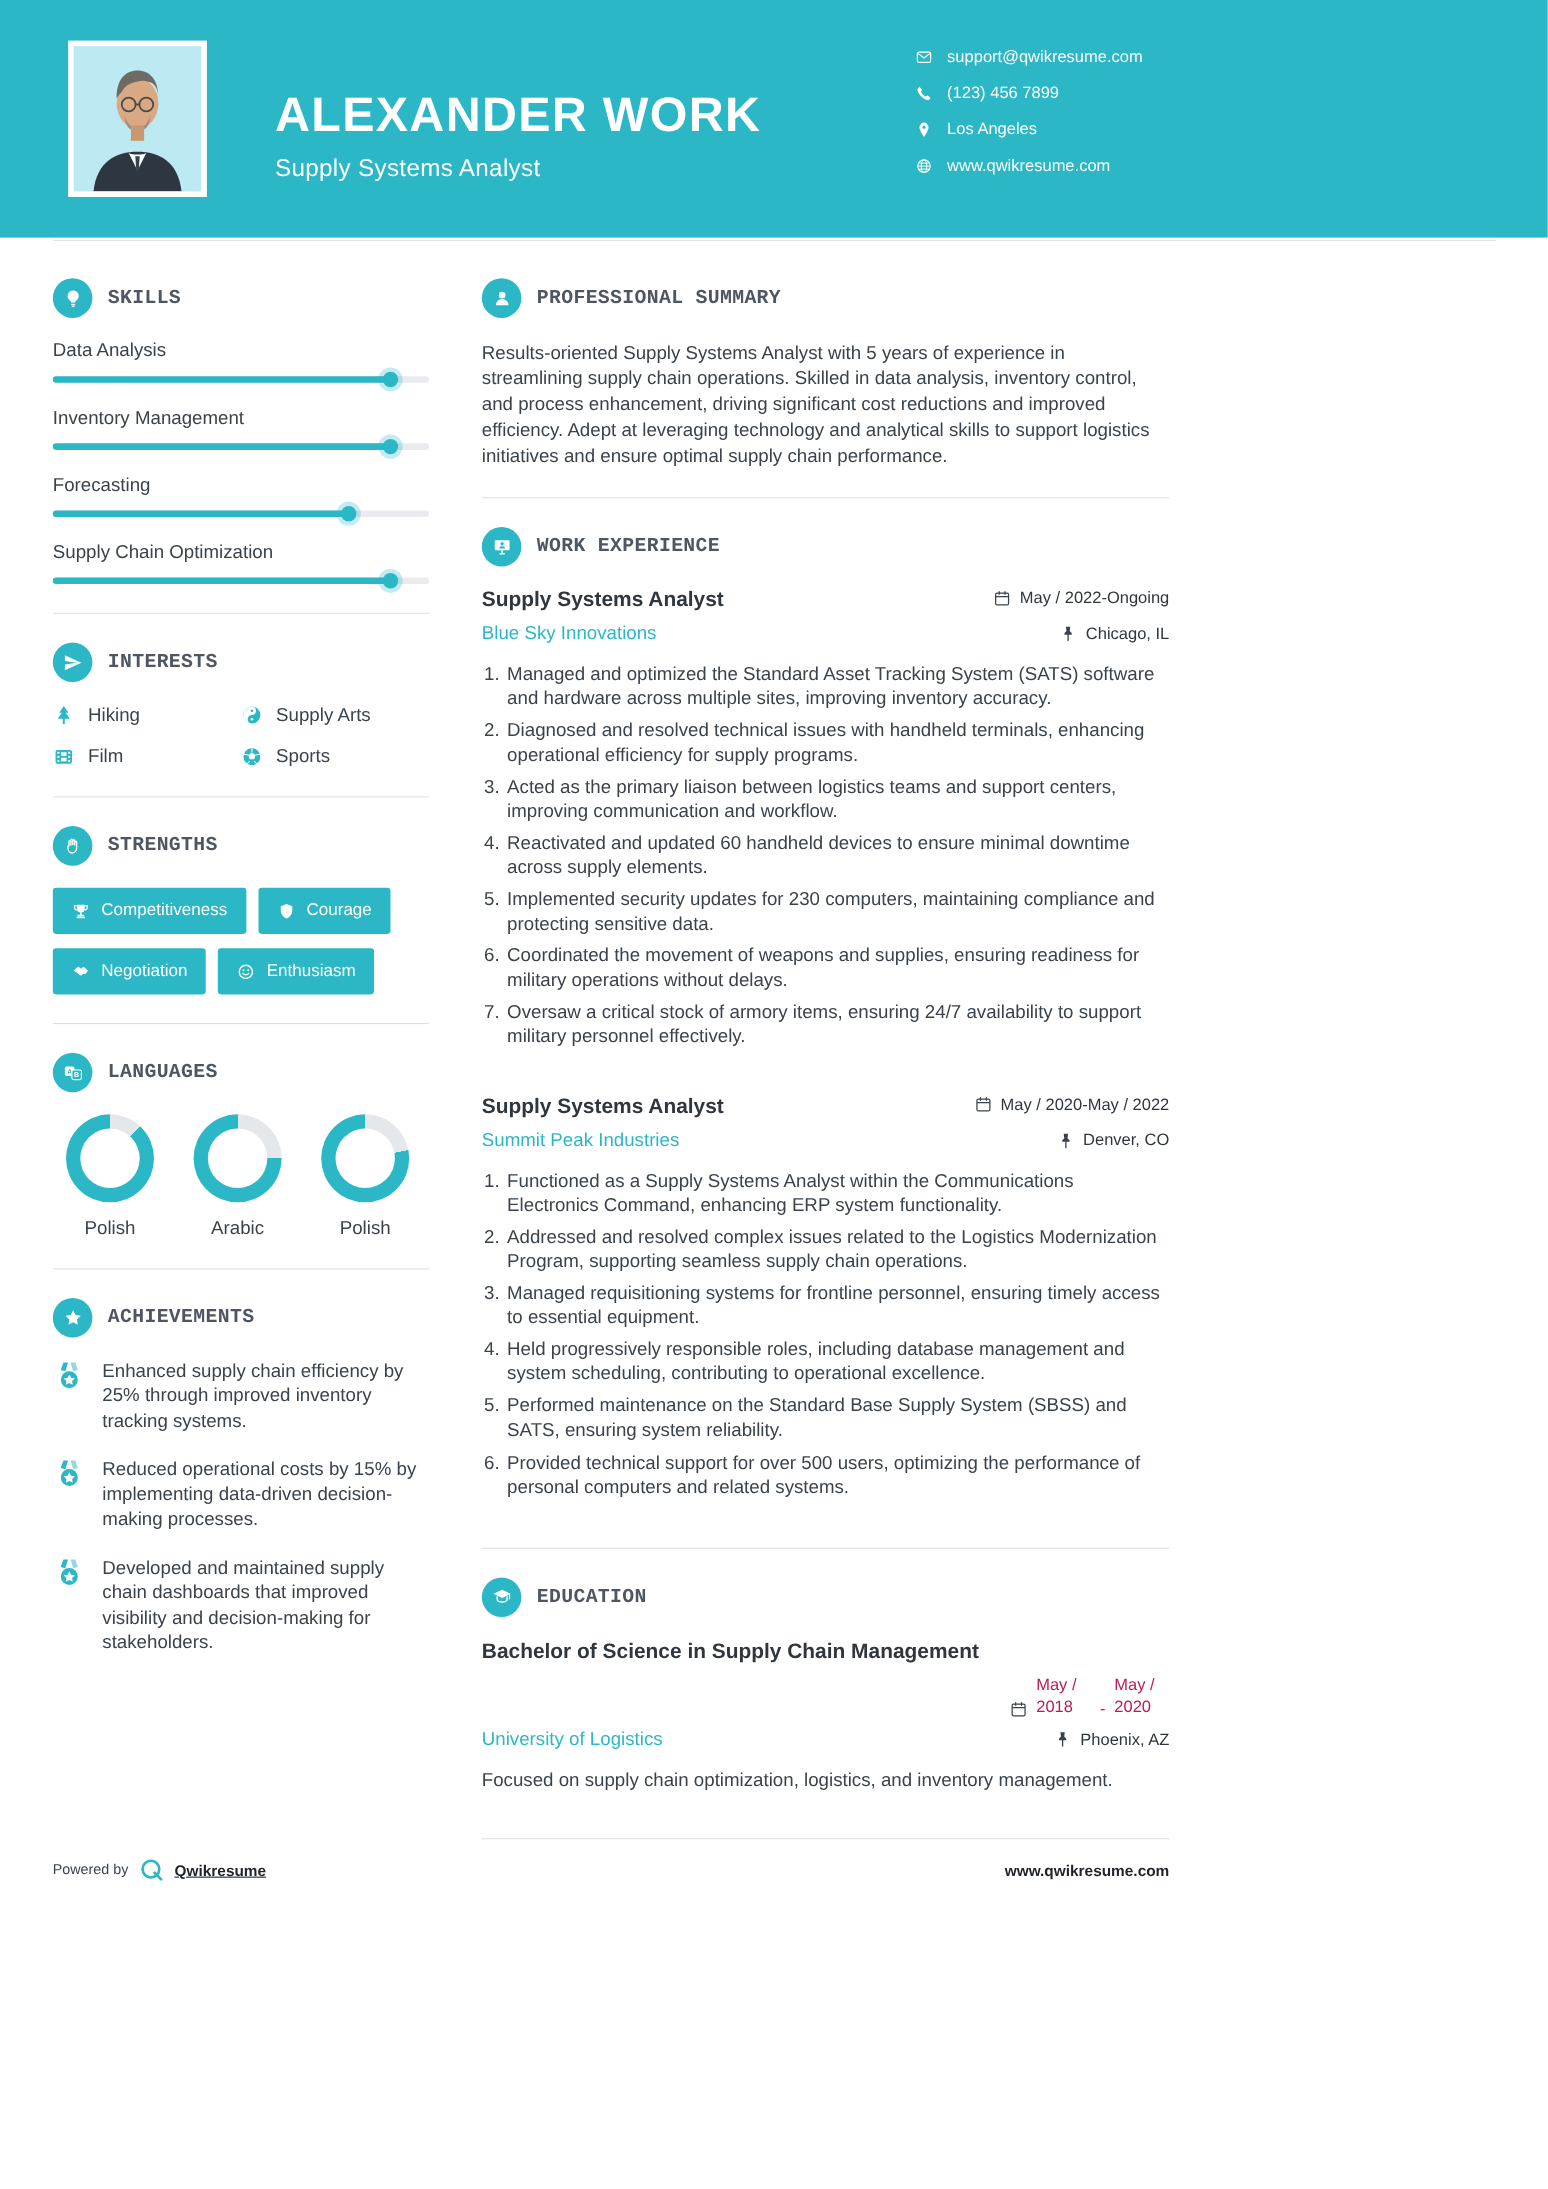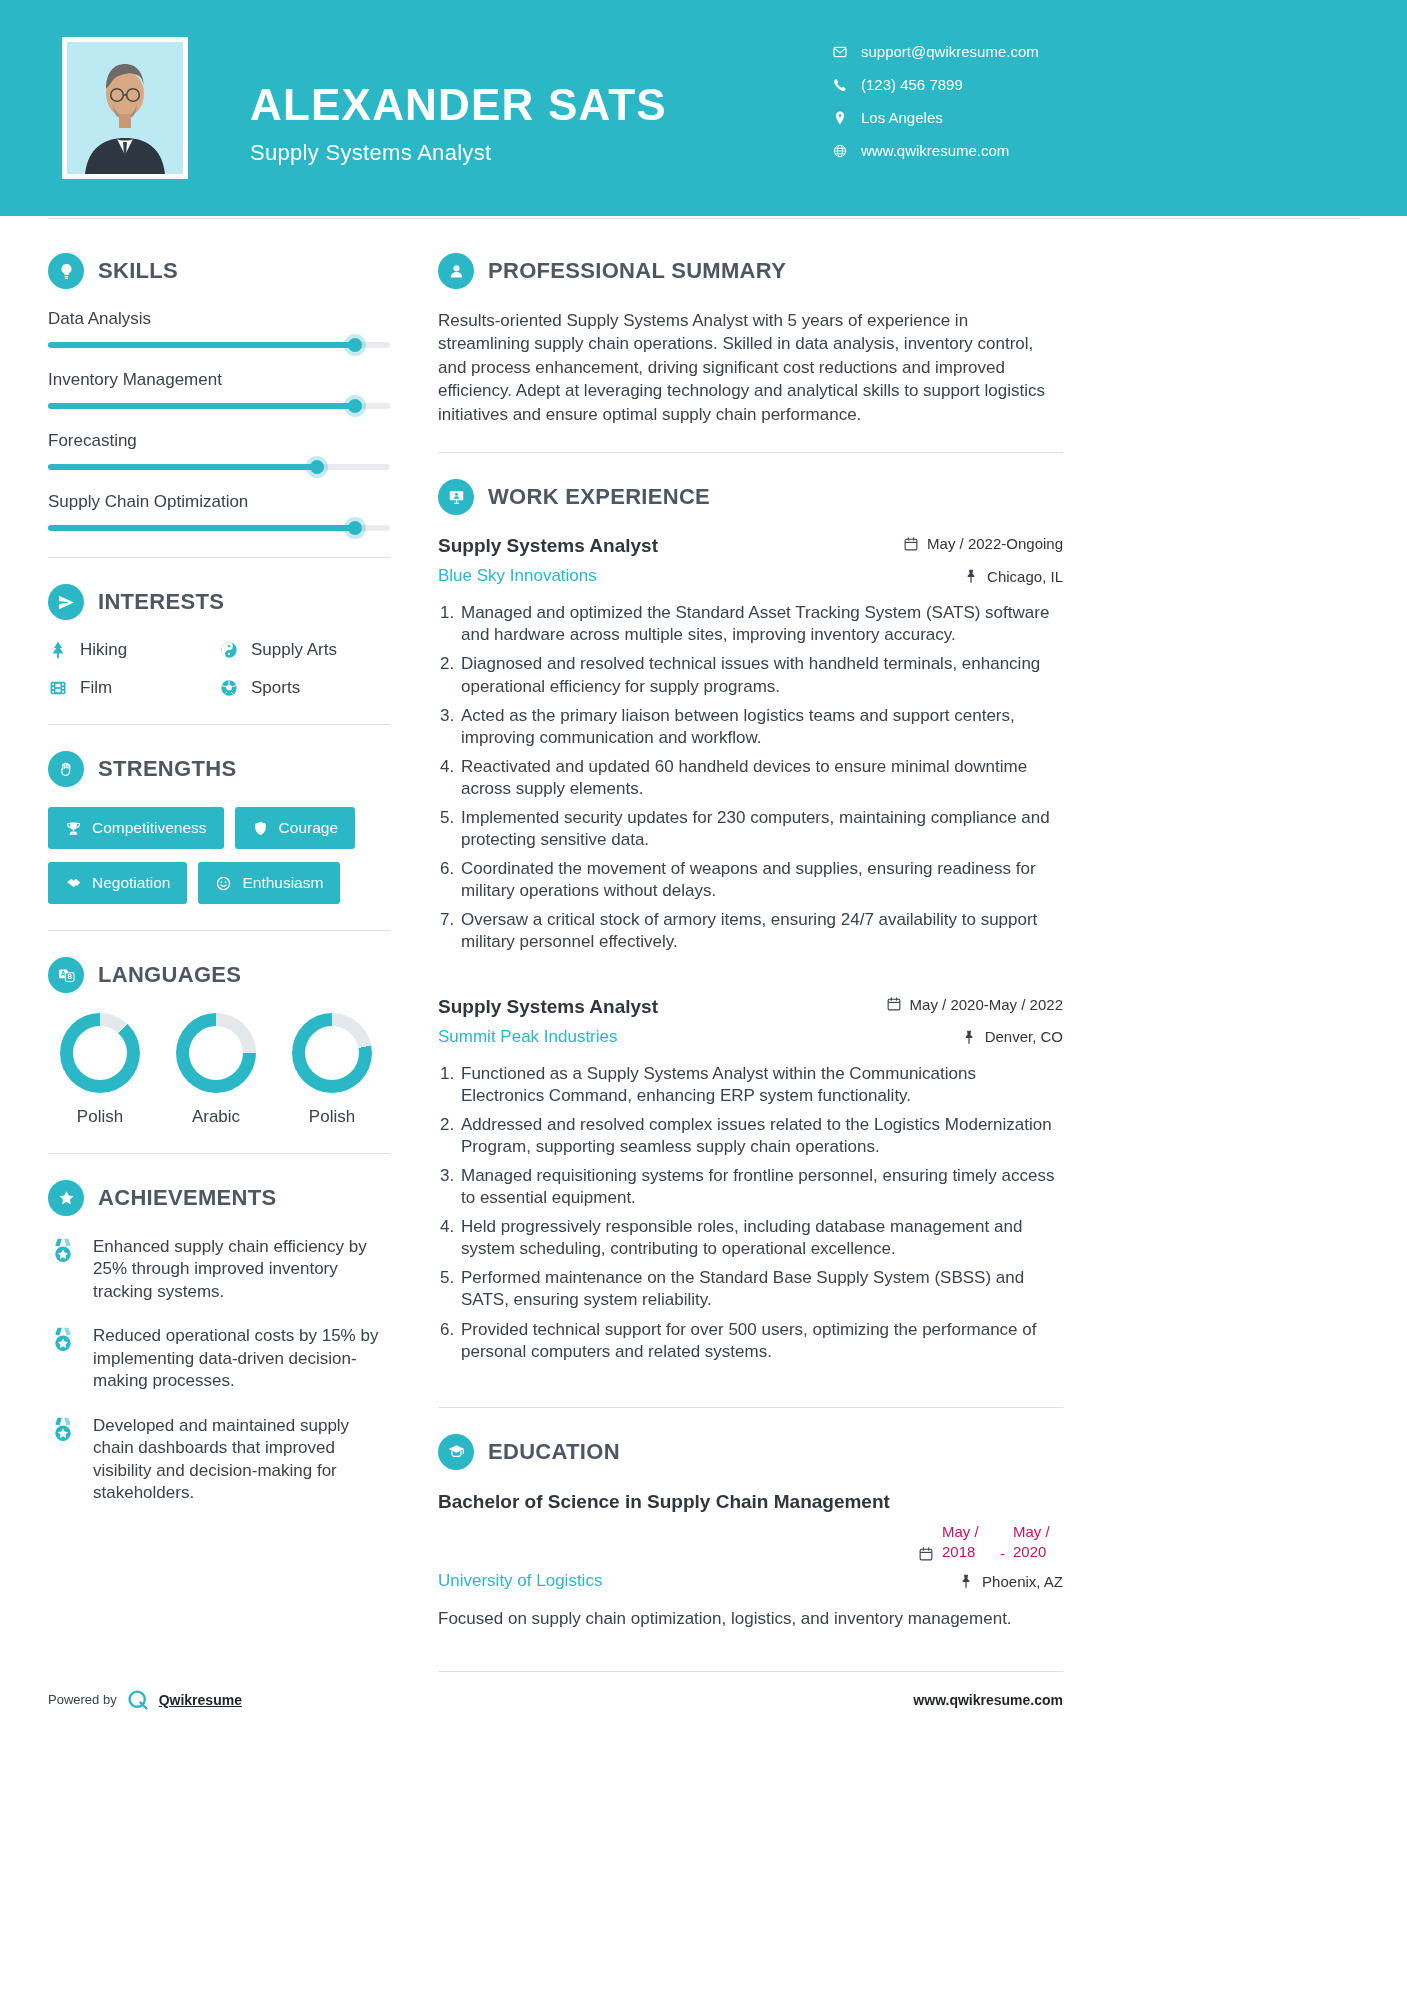--- a/index.html
+++ b/index.html
@@ -26,21 +26,21 @@
   .content{ display:flex; padding-left:48px; margin-top:34px; }
   .col-left{ width:342px; flex:0 0 342px; }
   .col-right{ width:625px; flex:0 0 625px; margin-left:48px; }
   .rule{ border-top:1px solid var(--rule); margin:26px 0; }
 
   
   .sec-head{ display:flex; align-items:center; gap:14px; margin-bottom:20px; }
   .sec-icon{ width:36px; height:36px; border-radius:50%; background:var(--accent);
              display:flex; align-items:center; justify-content:center; flex:0 0 36px; }
   .sec-icon svg{ width:19px; height:19px; }
-  .sec-title{ font-size:22px; font-weight:700; color:var(--heading); letter-spacing:.3px; }
+  .sec-title{ font-size:18px; font-weight:700; color:var(--heading); letter-spacing:.3px;font-family:Liberation Mono, monospace; }
 
   
   .skill{ margin-bottom:22px; }
   .skill-label{ font-size:17px; margin-bottom:13px; }
   .bar{ position:relative; height:6px; background:#E9EBEE; border-radius:3px; }
   .bar-fill{ position:absolute; left:0; top:0; height:6px; border-radius:3px; background:var(--accent); }
   .bar-knob{ position:absolute; top:50%; transform:translateY(-50%); width:14px; height:14px;
              border-radius:50%; background:var(--accent); box-shadow:0 0 0 4px rgba(43,183,198,.28); }
 
   
@@ -107,21 +107,21 @@
         <circle cx="66" cy="53" r="6.3" fill="none" stroke="#4A4A4A" stroke-width="1.6"></circle>
         <path d="M56.3 53h3.4" stroke="#4A4A4A" stroke-width="1.6"></path>
         <path d="M46 62c2 8 6 12 12 12s10-4 12-12c-1 9-3 15-12 15s-11-6-12-15z" fill="#8A8580" opacity="0.8"></path>
         <rect x="52" y="72" width="12" height="14" fill="#C99872"></rect>
         <path d="M18 132c3-27 20-36 40-36s37 9 40 36z" fill="#2E3641"></path>
         <path d="M50 97l8 16 8-16c-3 2-13 2-16 0z" fill="#fff"></path>
         <path d="M56 100h4l-1 14h-2z" fill="#37424E"></path>
       </svg>
     </div>
     <div class="id-block">
-      <h1>ALEXANDER SATS</h1>
+      <h1>ALEXANDER WORK</h1>
       <div class="id-job">Supply Systems Analyst</div>
     </div>
     <ul class="contacts">
       <li>
         <span class="cicon">
           <svg viewBox="0 0 24 24">
               <rect x="3" y="5" width="18" height="14" rx="2" fill="none" stroke="#fff" stroke-width="1.7"></rect>
               <path d="M4 7l8 6 8-6" fill="none" stroke="#fff" stroke-width="1.7"></path>
             </svg>
         </span>

